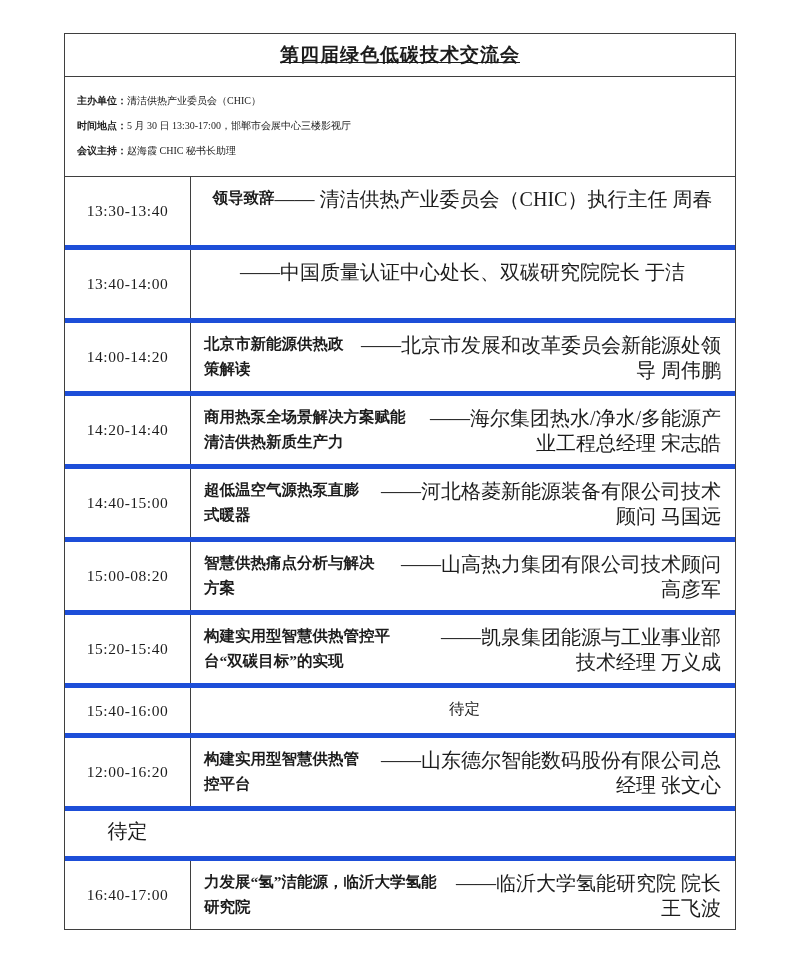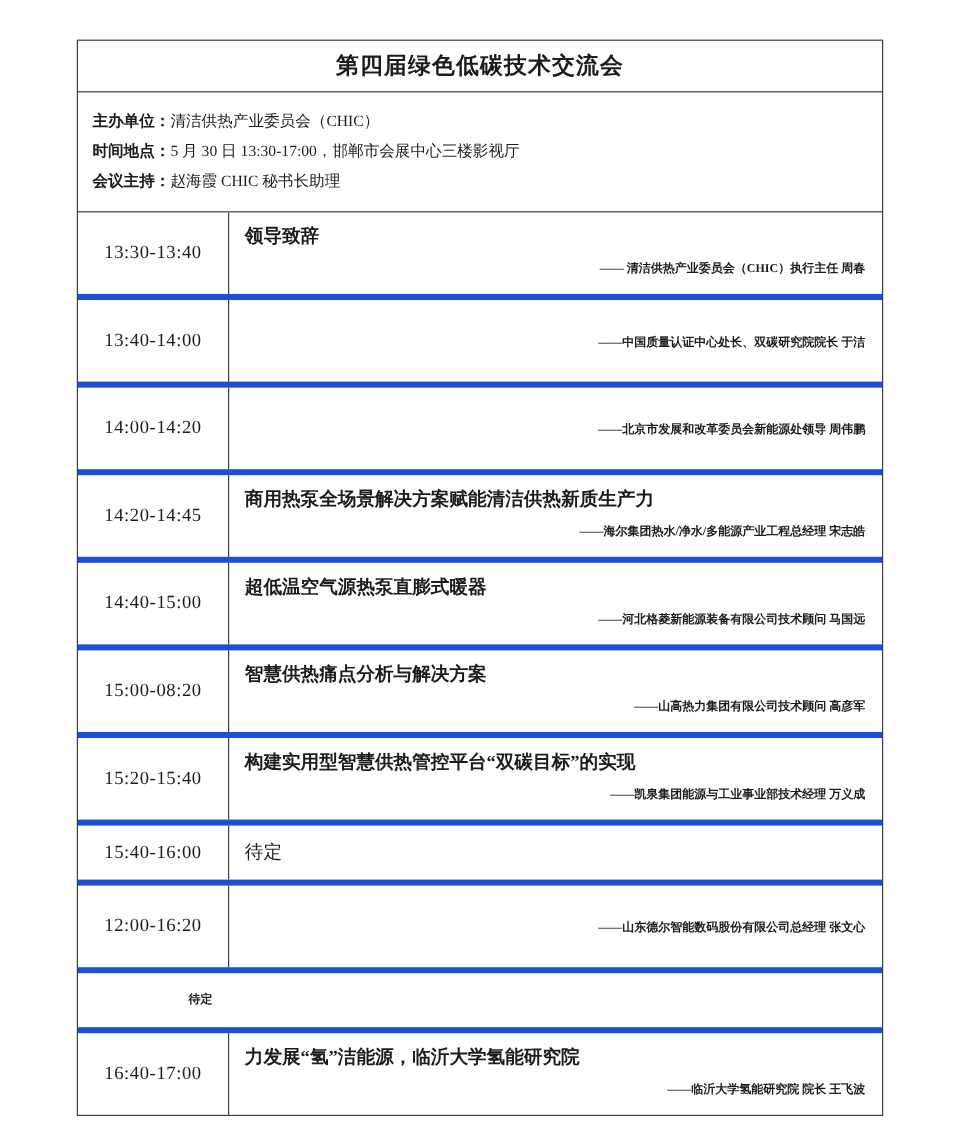--- a/index.html
+++ b/index.html
@@ -28,27 +28,28 @@
     border-bottom: 1px solid #3f3f3f;
     height: 42px;
     display: flex;
     align-items: center;
     justify-content: center;
   }
   .conf-title {
     font-size: 19px;
     font-weight: bold;
     letter-spacing: 1px;
+    text-decoration: underline;
   }
   .info-row {
     border-bottom: 1px solid #3f3f3f;
     padding: 10px 12px 12px 12px;
   }
   .info-line {
-    font-size: 13px;
+    font-size: 10px;
     line-height: 23px;
     margin: 2px 0;
   }
   .info-label {
     font-weight: bold;
   }
   .info-value {
     font-weight: normal;
   }
   .session-row {
@@ -64,41 +65,41 @@
     align-items: center;
     justify-content: center;
     font-size: 15.5px;
     border-right: 1px solid #3f3f3f;
     padding: 4px;
     letter-spacing: 0.5px;
   }
   .content-cell {
     padding: 8px 10px 8px 13px;
     display: flex;
-    flex-direction: column;
+    flex-direction: row;
     justify-content: center;
   }
   .content-cell.two-line {
     min-height: 52px;
   }
   .content-cell.one-line {
     min-height: 29px;
   }
   .topic-line {
     font-size: 15.5px;
     font-weight: bold;
     line-height: 25px;
     text-align: left;
   }
   .topic-line.plain {
     font-weight: normal;
   }
   .speaker-line {
-    font-size: 10px;
-    font-weight: bold;
+    font-size: 20px;
+    font-weight: normal;
     line-height: 25px;
     text-align: right;
     padding-right: 4px;
     margin-top: 2px;
   }
 </style>
 </head>
 <body>
 
 <div class="page">
@@ -131,26 +132,27 @@
     <div class="session-row">
       <div class="time-cell">13:40-14:00</div>
       <div class="content-cell two-line">
         <div class="speaker-line">——中国质量认证中心处长、双碳研究院院长 于洁</div>
       </div>
     </div>
 
     <div class="session-row">
       <div class="time-cell">14:00-14:20</div>
       <div class="content-cell two-line">
+        <div class="topic-line">北京市新能源供热政策解读</div>
         <div class="speaker-line">——北京市发展和改革委员会新能源处领导 周伟鹏</div>
       </div>
     </div>
 
     <div class="session-row">
-      <div class="time-cell">14:20-14:45</div>
+      <div class="time-cell">14:20-14:40</div>
       <div class="content-cell two-line">
         <div class="topic-line">商用热泵全场景解决方案赋能清洁供热新质生产力</div>
         <div class="speaker-line">——海尔集团热水/净水/多能源产业工程总经理 宋志皓</div>
       </div>
     </div>
 
     <div class="session-row">
       <div class="time-cell">14:40-15:00</div>
       <div class="content-cell two-line">
         <div class="topic-line">超低温空气源热泵直膨式暖器</div>
@@ -177,20 +179,21 @@
     <div class="session-row">
       <div class="time-cell">15:40-16:00</div>
       <div class="content-cell one-line">
         <div class="topic-line plain">待定</div>
       </div>
     </div>
 
     <div class="session-row">
       <div class="time-cell">12:00-16:20</div>
       <div class="content-cell two-line">
+        <div class="topic-line">构建实用型智慧供热管控平台</div>
         <div class="speaker-line">——山东德尔智能数码股份有限公司总经理 张文心</div>
       </div>
     </div>
 
     <div class="session-row">
       <div class="content-cell one-line">
         <div class="speaker-line" style="margin-top:0;">待定</div>
       </div>
     </div>
 

